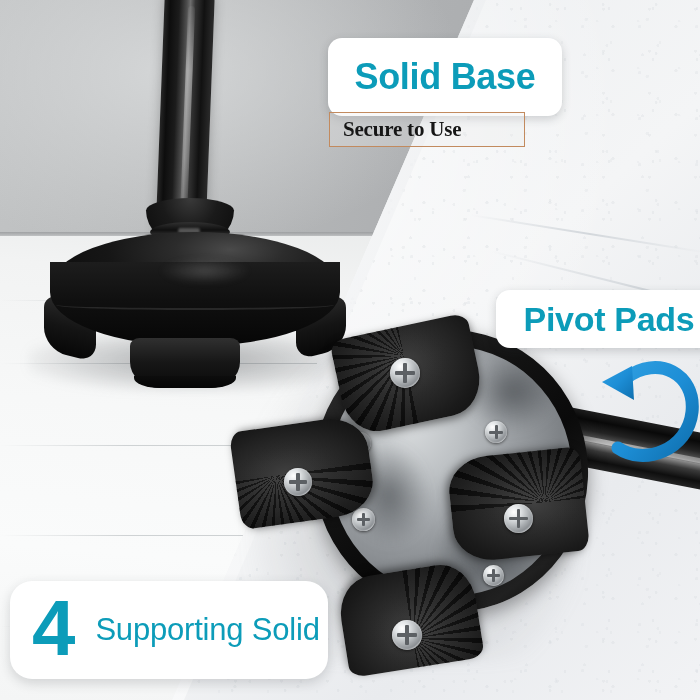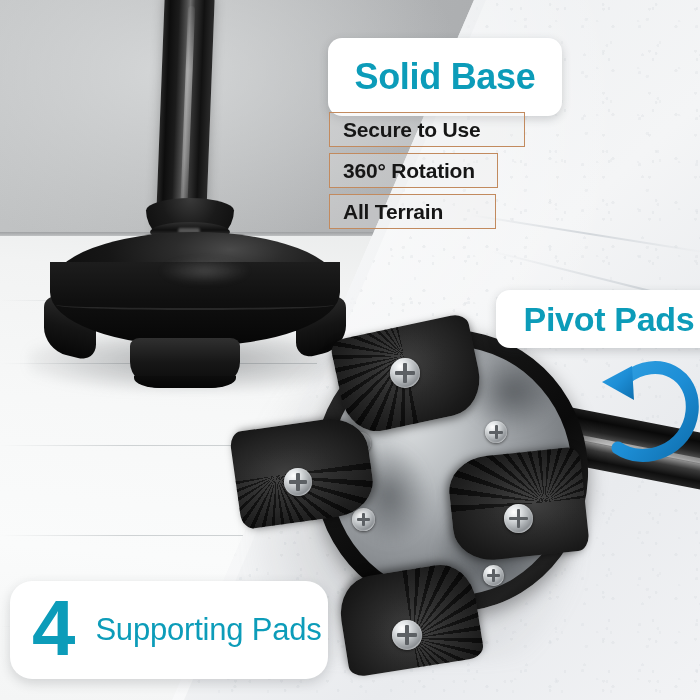--- a/index.html
+++ b/index.html
@@ -279,21 +279,21 @@
   .feature-item {
     position: absolute;
     border: 1.6px solid #c28a5e;
     background: rgba(236,236,236,.30);
     display: flex; align-items: center;
     padding-left: 13px;
     color: #161616;
     font-size: 21px;
     font-weight: 700;
     letter-spacing: -.2px;
-    font-family: Liberation Sans, sans-serif;
+    font-family: Liberation Serif, serif;
     white-space: nowrap;
   }
   #feature-0 { left: 329px; top: 112px; width: 196px; height: 35px; }
   #feature-1 { left: 329px; top: 153px; width: 169px; height: 35px; }
   #feature-2 { left: 329px; top: 194px; width: 167px; height: 35px; }
 
   #pads-badge {
     position: absolute; left: 10px; top: 581px; width: 318px; height: 98px;
     background: #ffffff;
     border-radius: 22px;
@@ -405,25 +405,23 @@
   <div class="pad" style="left:342px; top:570px; width:136px; height:98px; transform: rotate(171deg);">
     <div class="pad-ribs"></div>
   </div>
   <div class="screw" style="left:392px; top:620px; width:30px; height:30px;"></div>
 
   <div class="pill-white" id="solid-base-pill">
     <span class="pill-title">Solid Base</span>
   </div>
 
   <div class="feature-item" id="feature-0">Secure to Use</div>
-  <div class="feature-item" id="feature-1">360° Rotation</div>
-  <div class="feature-item" id="feature-2">All Terrain</div>
 
   <div class="pill-white" id="pivot-base-pill">
     <span class="pill-title">Pivot Pads</span>
   </div>
 
   <div id="pads-badge">
     <span class="pads-count">4</span>
-    <span class="pads-label">Supporting Pads</span>
+    <span class="pads-label">Supporting Solid</span>
   </div>
 
 </div>
 
 </body></html>

